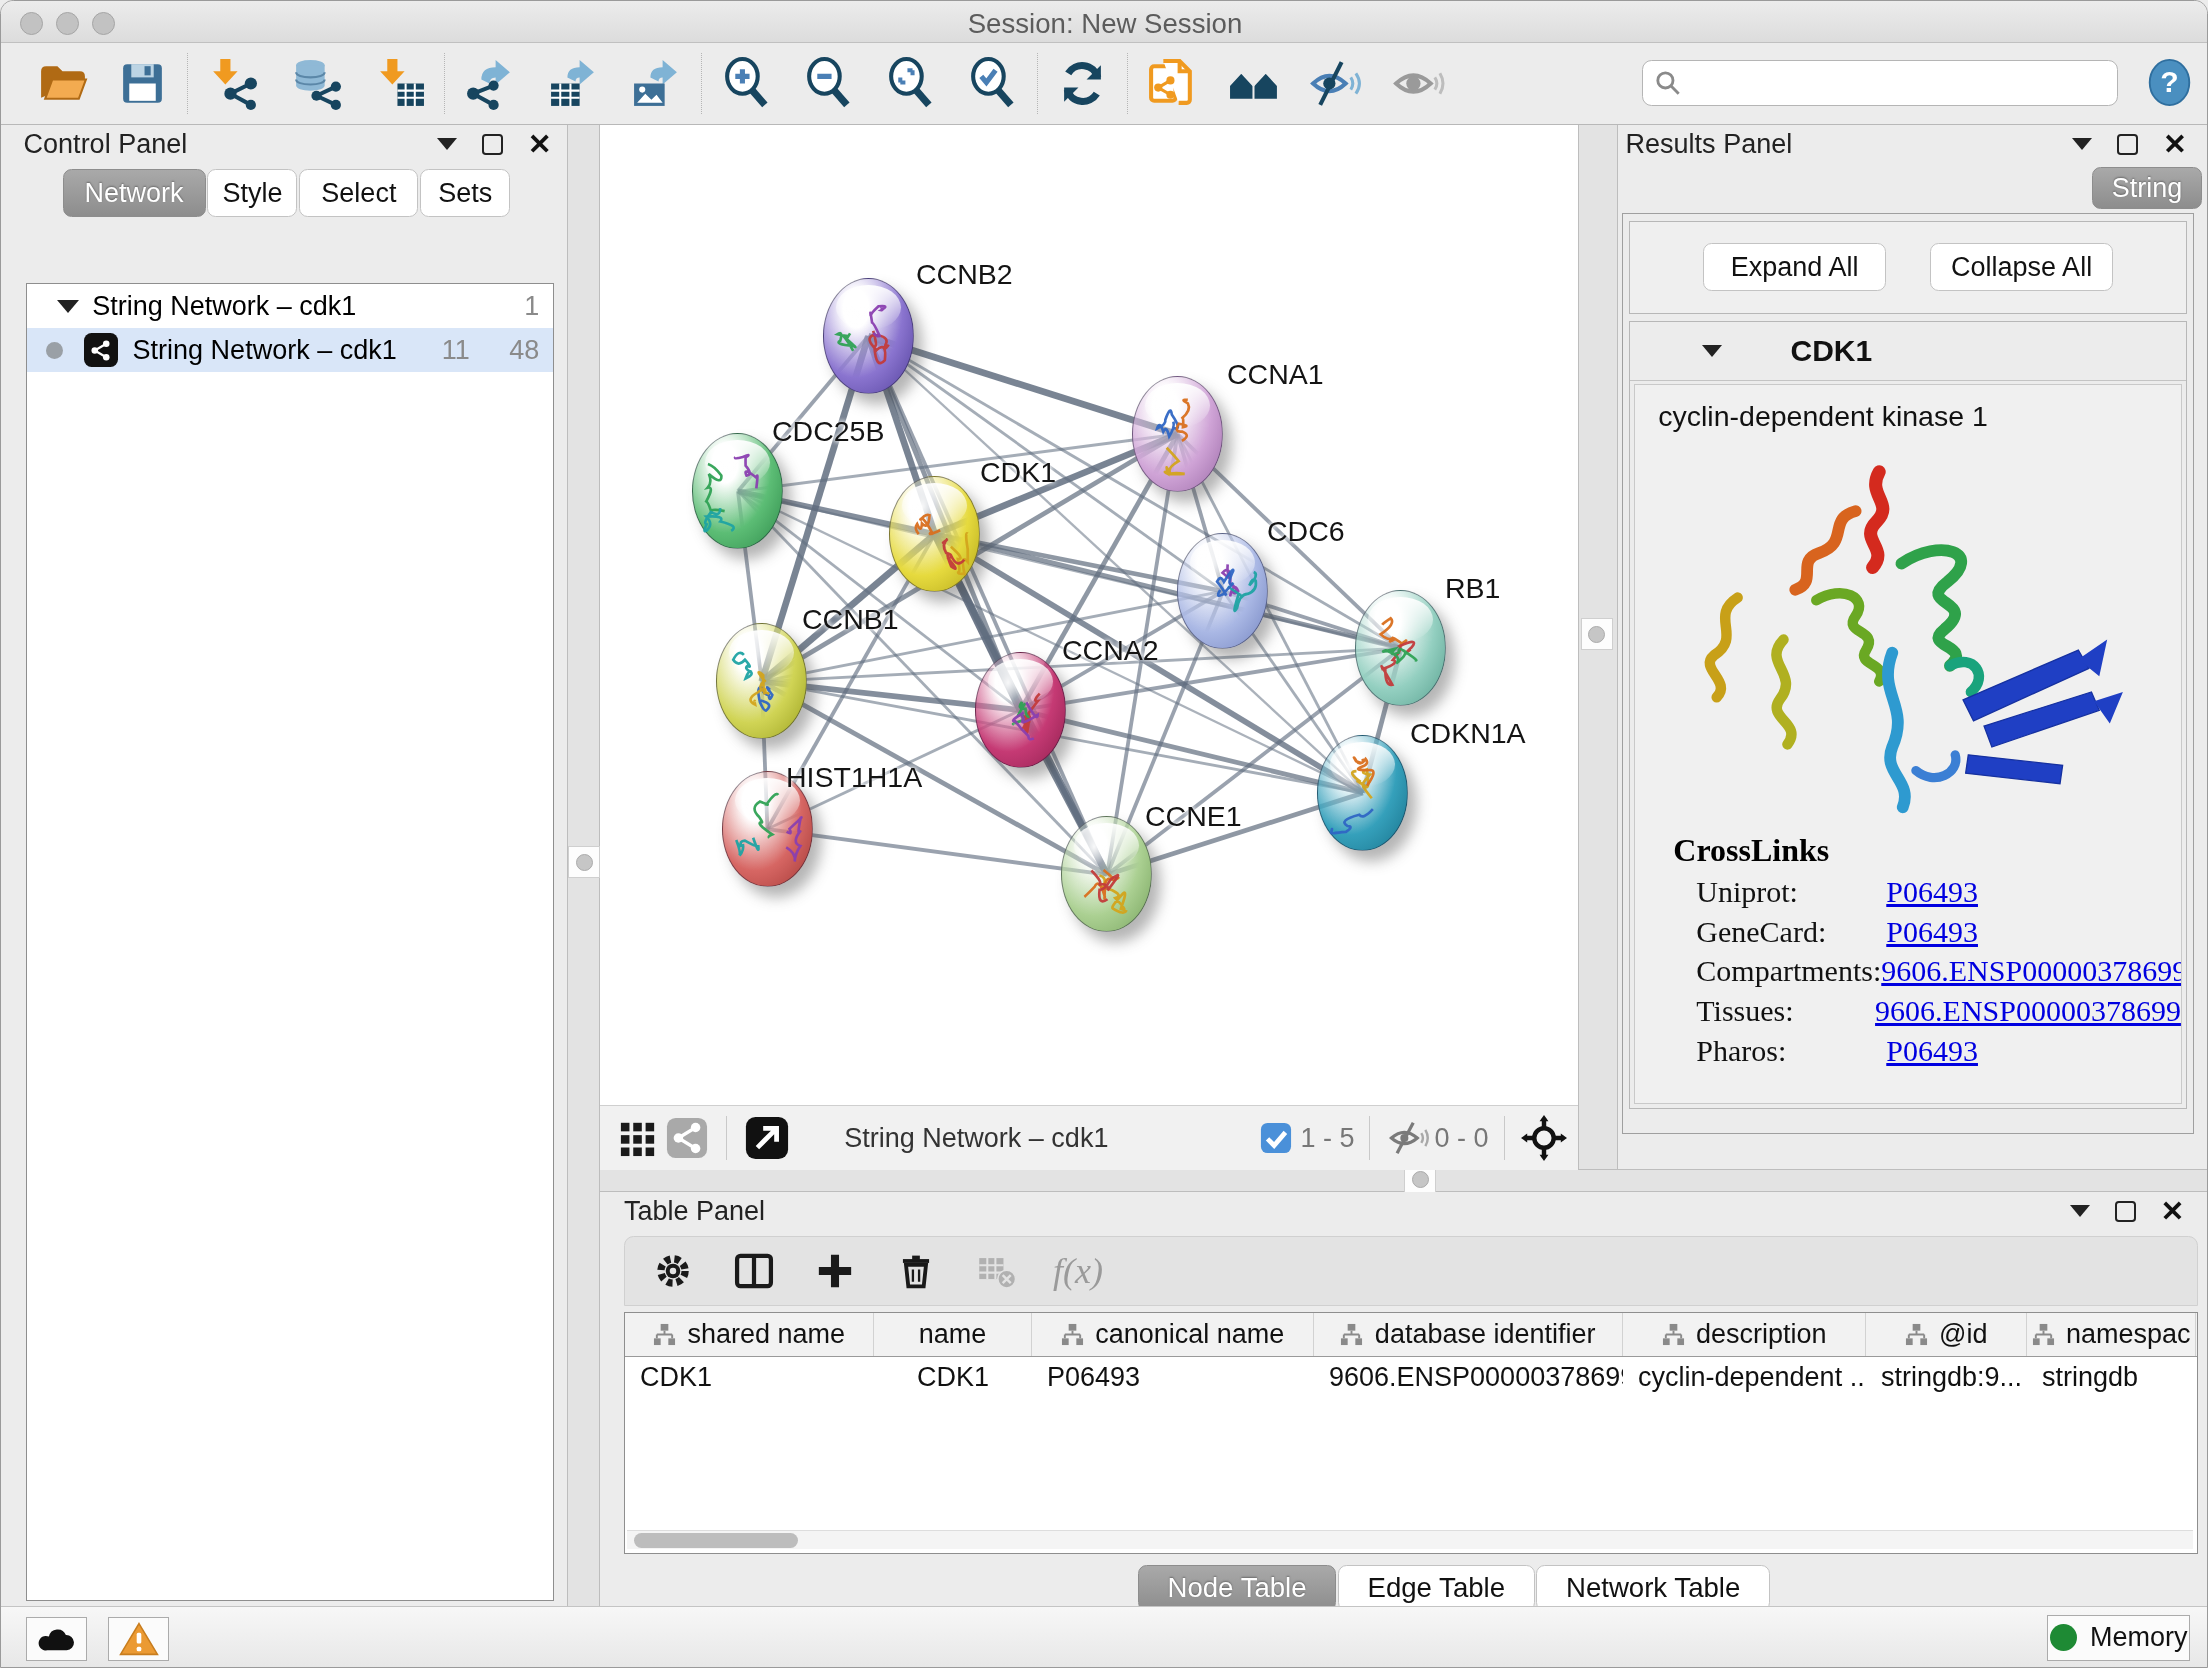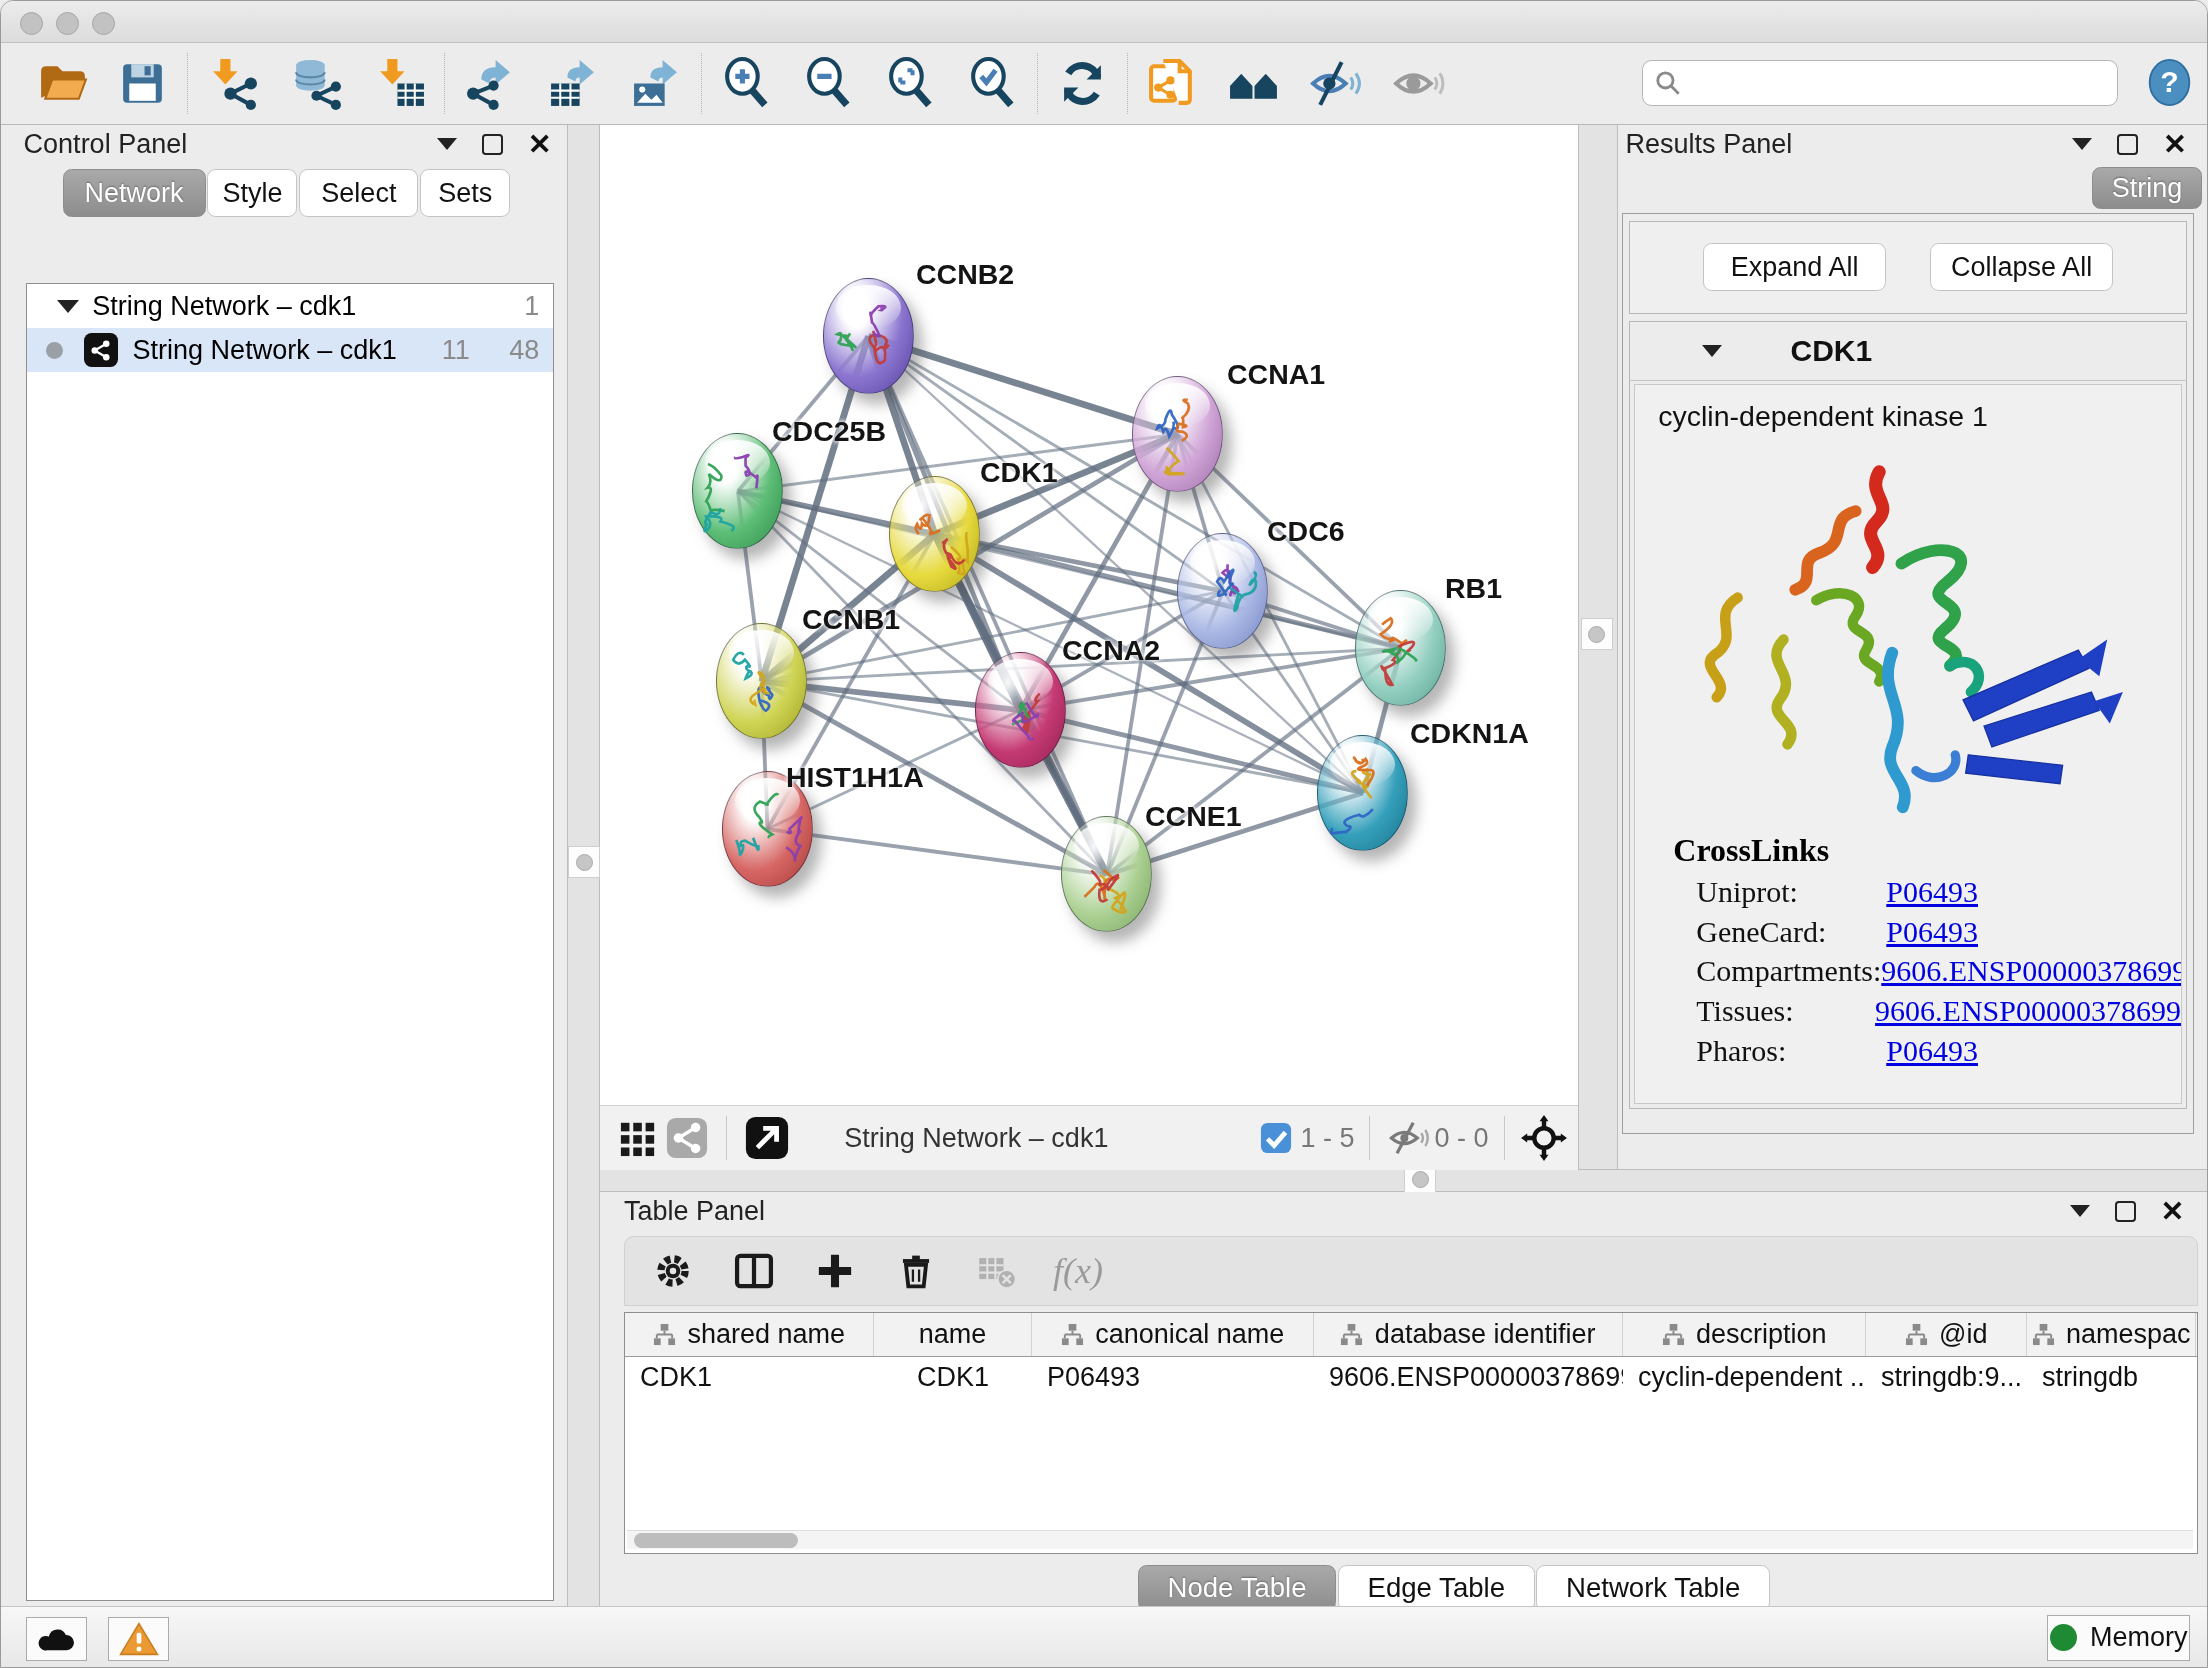--- a/index.html
+++ b/index.html
@@ -54,21 +54,21 @@
   .grip { position:absolute; width:32px; height:32px; background:#fdfdfd; border:1px solid #cfcfcf; display:flex; align-items:center; justify-content:center; }
   .grip i { width:17px; height:17px; border-radius:50%; background:#c6c6c6; border:1px solid #ababab; }
 
   
   .netwrap { position:absolute; left:599px; top:124px; width:978px; height:1044px; }
   .canvas { position:absolute; left:0; top:0; width:978px; height:980px; background:#fff; overflow:hidden; }
   .edges { position:absolute; left:0; top:0; }
   .node { position:absolute; width:91px; height:116px; border-radius:50%; border:1px solid rgba(20,20,40,.45); box-shadow:8.6px 10.5px 13.3px rgba(70,70,70,.4); }
   .node::before { content:""; position:absolute; left:13%; top:5%; width:74%; height:40%; border-radius:50%; background:linear-gradient(rgba(255,255,255,.95), rgba(255,255,255,0)); }
   .node svg { position:absolute; left:0; top:0; }
-  .nlabel { position:absolute; font-size:28.5px; color:#141414; text-shadow:0 0 4.8px #fff, 0 0 4.8px #fff; white-space:nowrap;font-weight:bold; }
+  .nlabel { position:absolute; font-size:28.5px; color:#141414; text-shadow:0 0 4.8px #fff, 0 0 4.8px #fff; white-space:nowrap; }
   .netbar { position:absolute; left:0; top:980px; width:978px; height:65px; background:#f1f1f1; border-top:1px solid #cfcfcf; display:flex; align-items:center; font-size:27px; color:#777; }
   .nbsep { width:0; height:44px; border-left:1px solid #c9c9c9; margin:0 15px; }
   .nbico { display:flex; align-items:center; justify-content:center; width:49px; height:49px; flex:0 0 auto; }
   .nbtitle { color:#333; margin-left:53px; }
 
   
   .rp { position:absolute; left:1617px; top:124px; width:584px; height:1044px; background:#ececec; }
   .rp-tabrow { position:absolute; left:0; right:0; top:42px; display:flex; justify-content:flex-end; }
   .rp-outer { position:absolute; left:3.8px; right:7.6px; top:88px; height:921px; border:1.9px solid #9f9f9f; background:#ececec; padding:6.7px; }
   .rp-btnbox { border:1.9px solid #b7b7b7; background:#efefef; height:93px; display:flex; align-items:center; justify-content:center; gap:44px; margin-bottom:7.6px; }
@@ -109,20 +109,21 @@
 </style>
 </head>
 <body>
 
 <div class="app">
 
   <div class="titlebar">
     <div class="traffic t1"></div>
     <div class="traffic t2"></div>
     <div class="traffic t3"></div>
+    <div class="wtitle">Session: New Session</div>
   </div>
 
   <div class="toolbar">
     <div style="width:34px"></div>
     <div class="tbbtn">
       <svg width="53" height="53" viewBox="0 0 52 52">
         <path d="M5 40 V14 q0-5 5-5 h11 l5 5 h17 q5 0 5 5 v3" fill="#b06a14"></path>
         <path d="M9 41 l7-19 h33 l-7 19 z" fill="#f3ab50" stroke="#b06a14" stroke-width="2"></path>
       </svg>
     </div>

